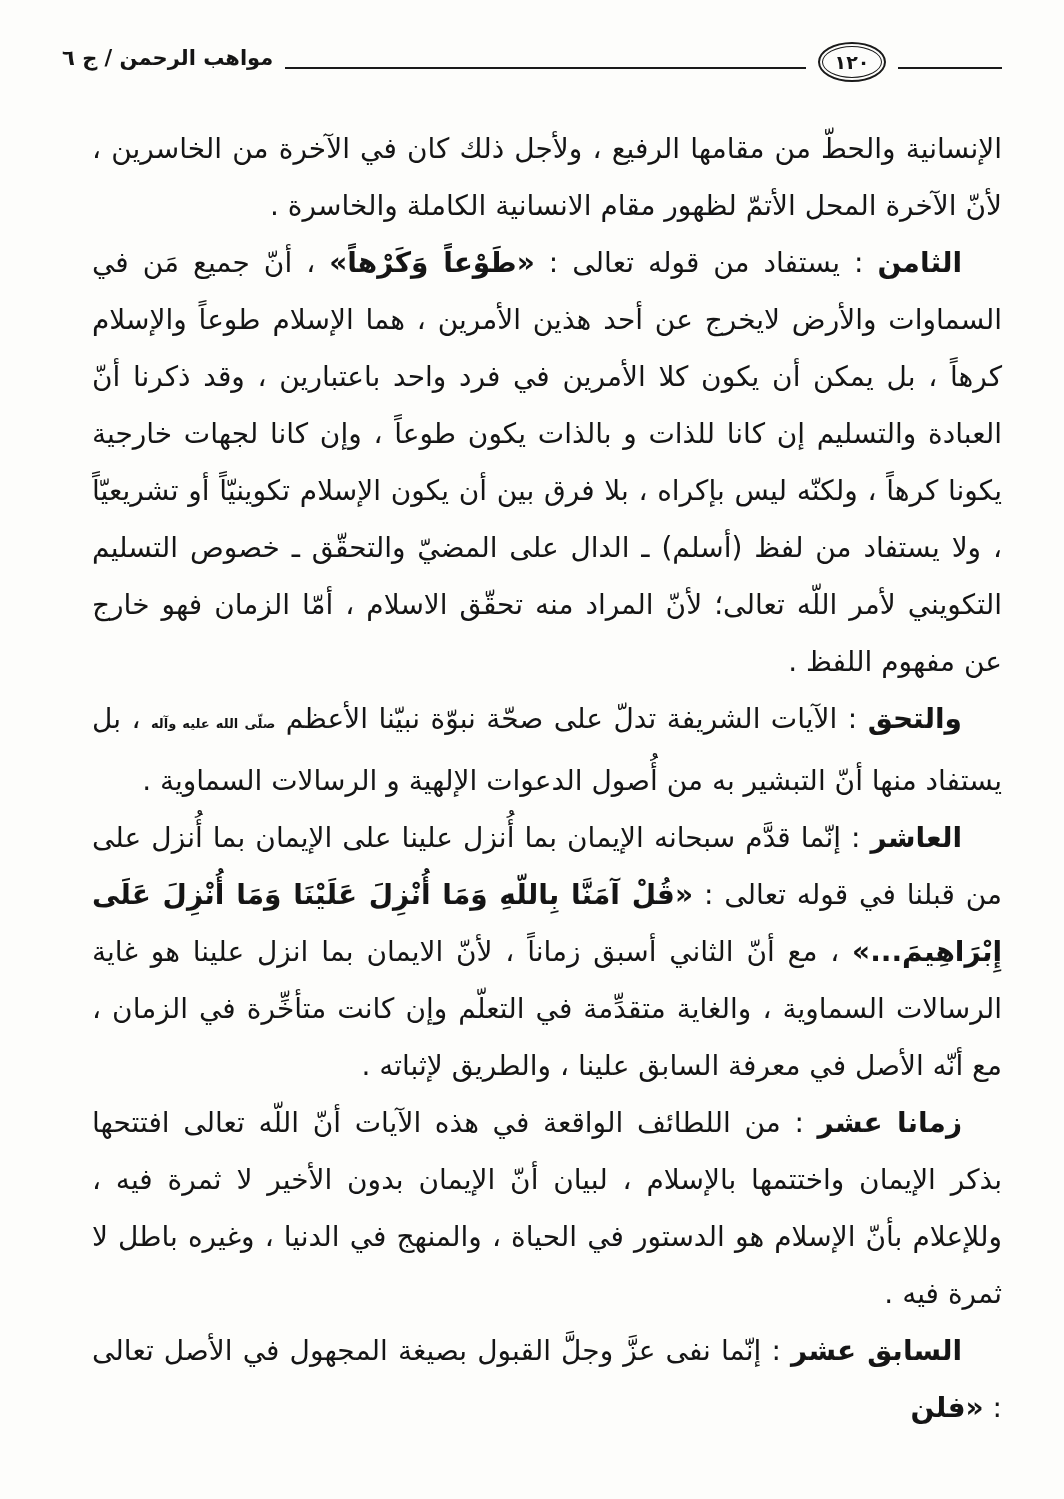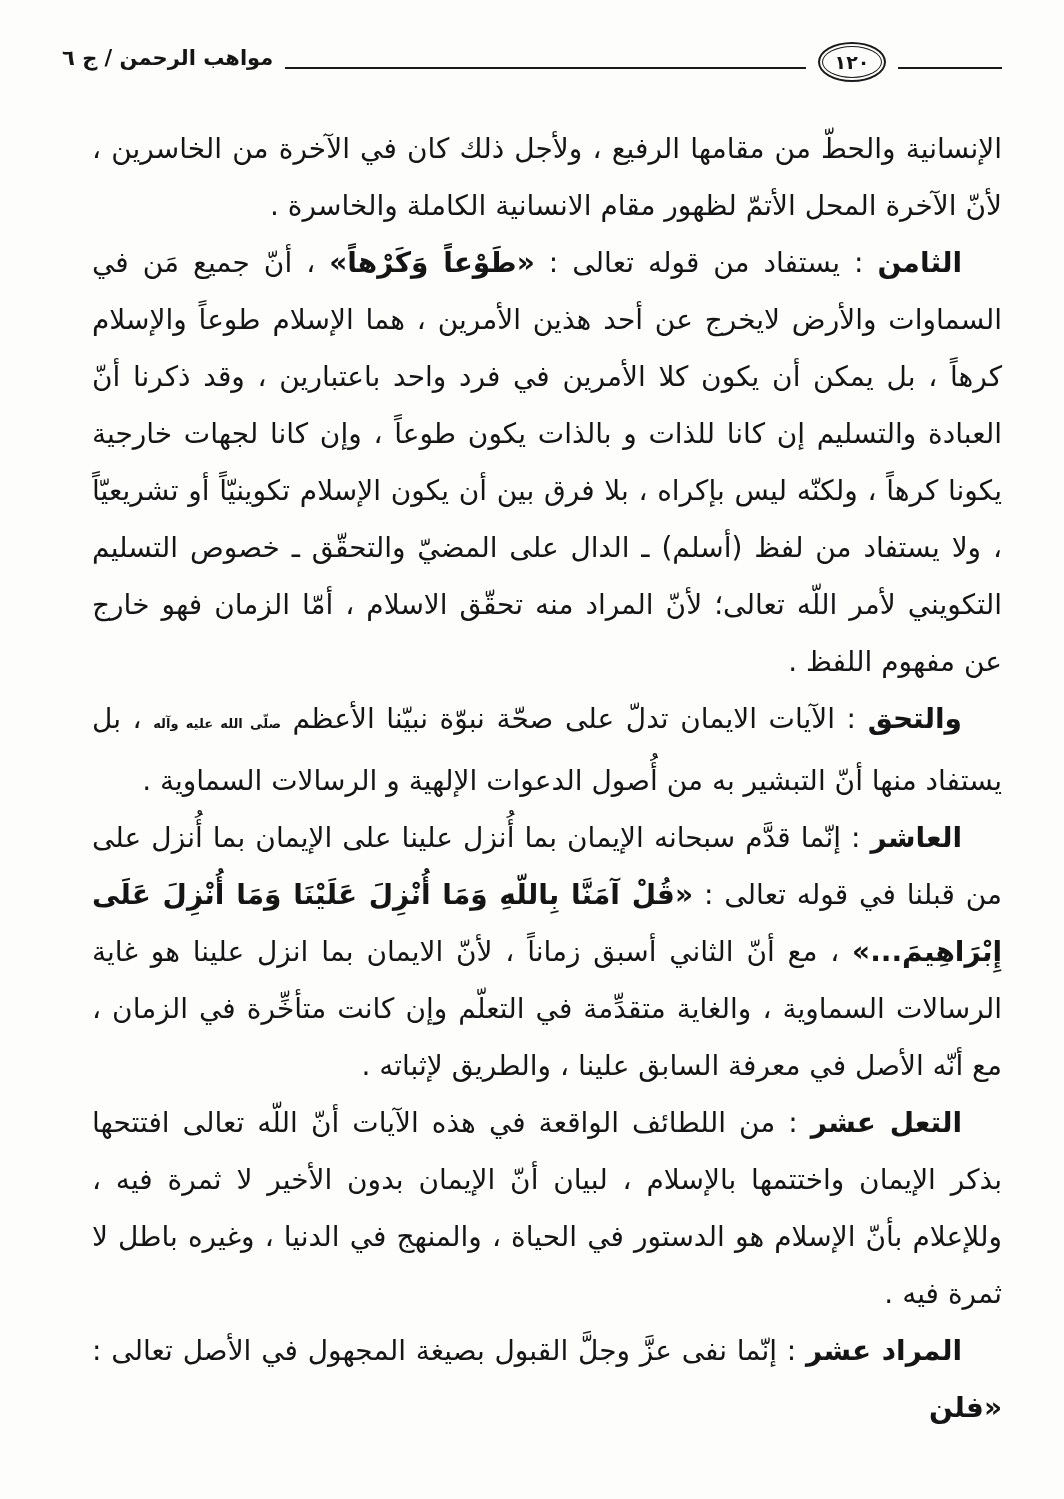--- a/index.html
+++ b/index.html
@@ -94,19 +94,19 @@
     <span class="header-line"></span>
     <span class="page-oval">
       <span class="page-oval-inner">١٢٠</span>
     </span>
     <span class="header-line-end"></span>
   </header>
 
   <main class="page-body" id="paragraphs">
       <p class="para"><span class="normal">الإنسانية والحطّ من مقامها الرفيع ، ولأجل ذلك كان في الآخرة من الخاسرين ، لأنّ الآخرة المحل الأتمّ لظهور مقام الانسانية الكاملة والخاسرة .</span></p>
       <p class="para indent"><span class="lead">الثامن</span><span class="normal"> : يستفاد من قوله تعالى : </span><span class="quran">«طَوْعاً وَكَرْهاً»</span><span class="normal"> ، أنّ جميع مَن في السماوات والأرض لايخرج عن أحد هذين الأمرين ، هما الإسلام طوعاً والإسلام كرهاً ، بل يمكن أن يكون كلا الأمرين في فرد واحد باعتبارين ، وقد ذكرنا أنّ العبادة والتسليم إن كانا للذات و بالذات يكون طوعاً ، وإن كانا لجهات خارجية يكونا كرهاً ، ولكنّه ليس بإكراه ، بلا فرق بين أن يكون الإسلام تكوينيّاً أو تشريعيّاً ، ولا يستفاد من لفظ (أسلم) ـ الدال على المضيّ والتحقّق ـ خصوص التسليم التكويني لأمر اللّه تعالى؛ لأنّ المراد منه تحقّق الاسلام ، أمّا الزمان فهو خارج عن مفهوم اللفظ .</span></p>
-      <p class="para indent"><span class="lead">والتحق</span><span class="normal"> : الآيات الايمان تدلّ على صحّة نبوّة نبيّنا الأعظم </span><span class="honorific">صلّى الله عليه وآله</span><span class="normal"> ، بل يستفاد منها أنّ التبشير به من أُصول الدعوات الإلهية و الرسالات السماوية .</span></p>
+      <p class="para indent"><span class="lead">والتحق</span><span class="normal"> : الآيات الشريفة تدلّ على صحّة نبوّة نبيّنا الأعظم </span><span class="honorific">صلّى الله عليه وآله</span><span class="normal"> ، بل يستفاد منها أنّ التبشير به من أُصول الدعوات الإلهية و الرسالات السماوية .</span></p>
       <p class="para indent"><span class="lead">العاشر</span><span class="normal"> : إنّما قدَّم سبحانه الإيمان بما أُنزل علينا على الإيمان بما أُنزل على من قبلنا في قوله تعالى : </span><span class="quran">«قُلْ آمَنَّا بِاللّهِ وَمَا أُنْزِلَ عَلَيْنَا وَمَا أُنْزِلَ عَلَى إِبْرَاهِيمَ...»</span><span class="normal"> ، مع أنّ الثاني أسبق زماناً ، لأنّ الايمان بما انزل علينا هو غاية الرسالات السماوية ، والغاية متقدِّمة في التعلّم وإن كانت متأخِّرة في الزمان ، مع أنّه الأصل في معرفة السابق علينا ، والطريق لإثباته .</span></p>
-      <p class="para indent"><span class="lead">التعل عشر</span><span class="normal"> : من اللطائف الواقعة في هذه الآيات أنّ اللّه تعالى افتتحها بذكر الإيمان واختتمها بالإسلام ، لبيان أنّ الإيمان بدون الأخير لا ثمرة فيه ، وللإعلام بأنّ الإسلام هو الدستور في الحياة ، والمنهج في الدنيا ، وغيره باطل لا ثمرة فيه .</span></p>
-      <p class="para indent"><span class="lead">المراد عشر</span><span class="normal"> : إنّما نفى عزَّ وجلَّ القبول بصيغة المجهول في الأصل تعالى : </span><span class="quran">«فلن</span></p>
+      <p class="para indent"><span class="lead">زمانا عشر</span><span class="normal"> : من اللطائف الواقعة في هذه الآيات أنّ اللّه تعالى افتتحها بذكر الإيمان واختتمها بالإسلام ، لبيان أنّ الإيمان بدون الأخير لا ثمرة فيه ، وللإعلام بأنّ الإسلام هو الدستور في الحياة ، والمنهج في الدنيا ، وغيره باطل لا ثمرة فيه .</span></p>
+      <p class="para indent"><span class="lead">السابق عشر</span><span class="normal"> : إنّما نفى عزَّ وجلَّ القبول بصيغة المجهول في الأصل تعالى : </span><span class="quran">«فلن</span></p>
     </main>
 
 </div>
 
 </body></html>

